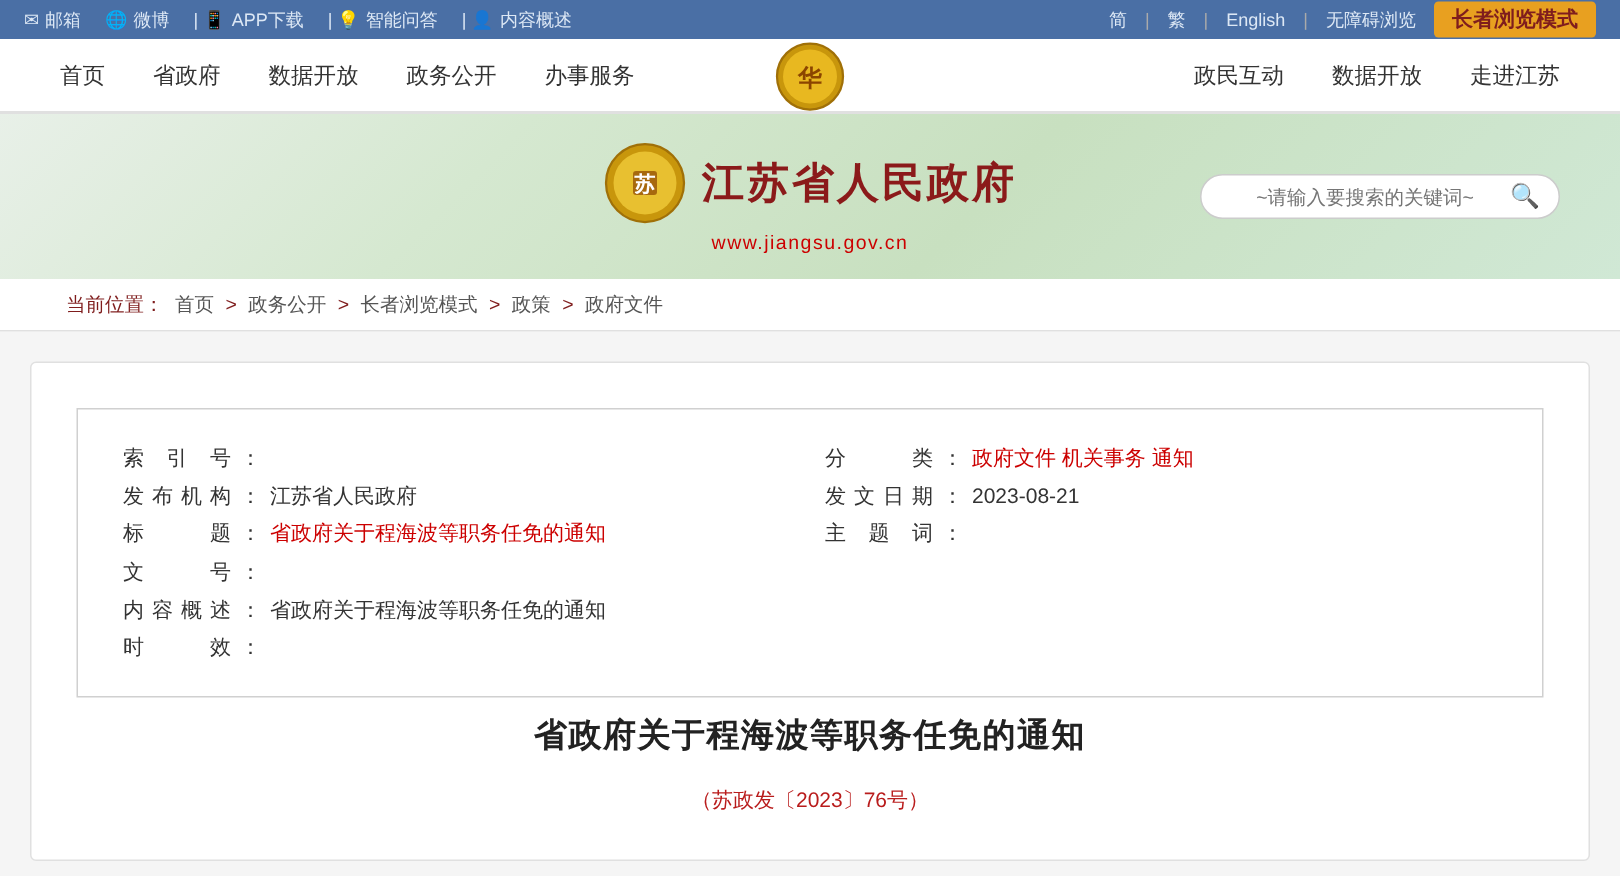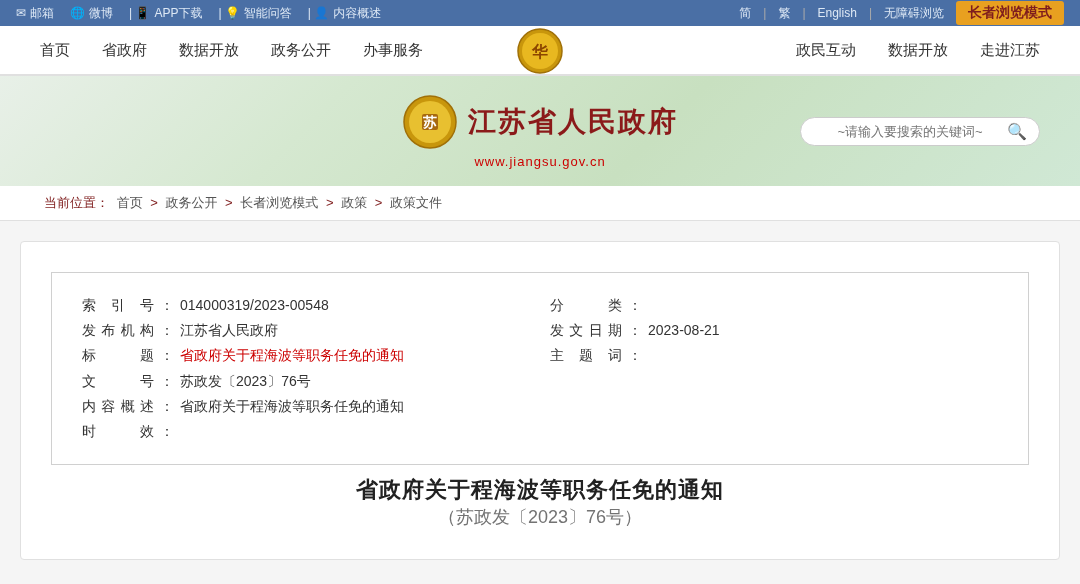--- a/index.html
+++ b/index.html
@@ -161,23 +161,23 @@
       text-align: center;
       margin-top: 10px;
     }
     .doc-main-title {
       font-size: 22px;
       font-weight: bold;
       color: #222;
       letter-spacing: 1px;
     }
     .doc-sub-title {
-      font-size: 18px;
-      color: #737373;
-      margin-top: 0;
+      font-size: 14px;
+      color: #b91c1c;
+      margin-top: 20px;
     }
 
     
     .nav-emblem-center {
       position: absolute;
       left: 50%;
       transform: translateX(-50%);
       top: 0;
       height: 50px;
       display: flex;
@@ -260,65 +260,64 @@
 <div class="breadcrumb-bar">
   <span>当前位置：</span>
   <a>首页</a>
   <span> &gt; </span>
   <a>政务公开</a>
   <span> &gt; </span>
   <a>长者浏览模式</a>
   <span> &gt; </span>
   <a>政策</a>
   <span> &gt; </span>
-  <a>政策文件</a>
+  <a>政府文件</a>
 </div>
 
 <div class="main-content">
 
   <div class="doc-info">
     <div class="doc-info-grid">
 
       <div>
         <div class="doc-row">
           <span class="doc-label">索 引 号</span>
           <span class="doc-colon">：</span>
-          <span class="doc-value">014000319/2023-00548</span>
         </div>
         <div class="doc-row">
           <span class="doc-label">发布机构</span>
           <span class="doc-colon">：</span>
           <span class="doc-value">江苏省人民政府</span>
         </div>
         <div class="doc-row">
           <span class="doc-label">标　　题</span>
           <span class="doc-colon">：</span>
           <span class="doc-value doc-value-link">省政府关于程海波等职务任免的通知</span>
         </div>
         <div class="doc-row">
           <span class="doc-label">文　　号</span>
           <span class="doc-colon">：</span>
-          <span class="doc-value">苏政发〔2023〕76号</span>
         </div>
         <div class="doc-row">
           <span class="doc-label">内容概述</span>
           <span class="doc-colon">：</span>
           <span class="doc-value">省政府关于程海波等职务任免的通知</span>
         </div>
         <div class="doc-row">
           <span class="doc-label">时　　效</span>
           <span class="doc-colon">：</span>
           <span class="doc-value"></span>
         </div>
       </div>
 
       <div>
         <div class="doc-row">
           <span class="doc-label">分　　类</span>
           <span class="doc-colon">：</span>
+          <span class="doc-value doc-value-link">政府文件 机关事务 通知</span>
         </div>
         <div class="doc-row">
           <span class="doc-label">发文日期</span>
           <span class="doc-colon">：</span>
           <span class="doc-value">2023-08-21</span>
         </div>
         <div class="doc-row">
           <span class="doc-label">主 题 词</span>
           <span class="doc-colon">：</span>
           <span class="doc-value"></span>

